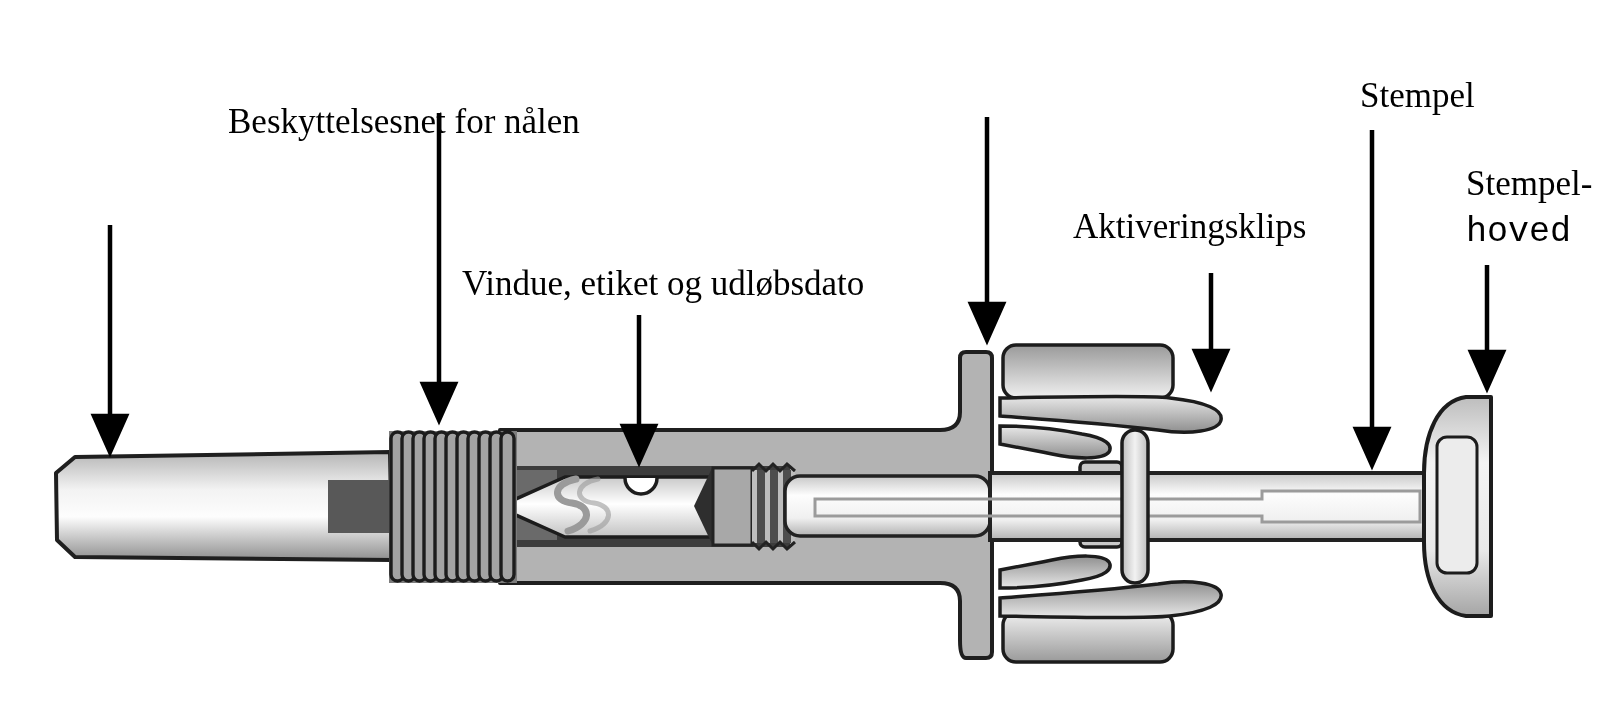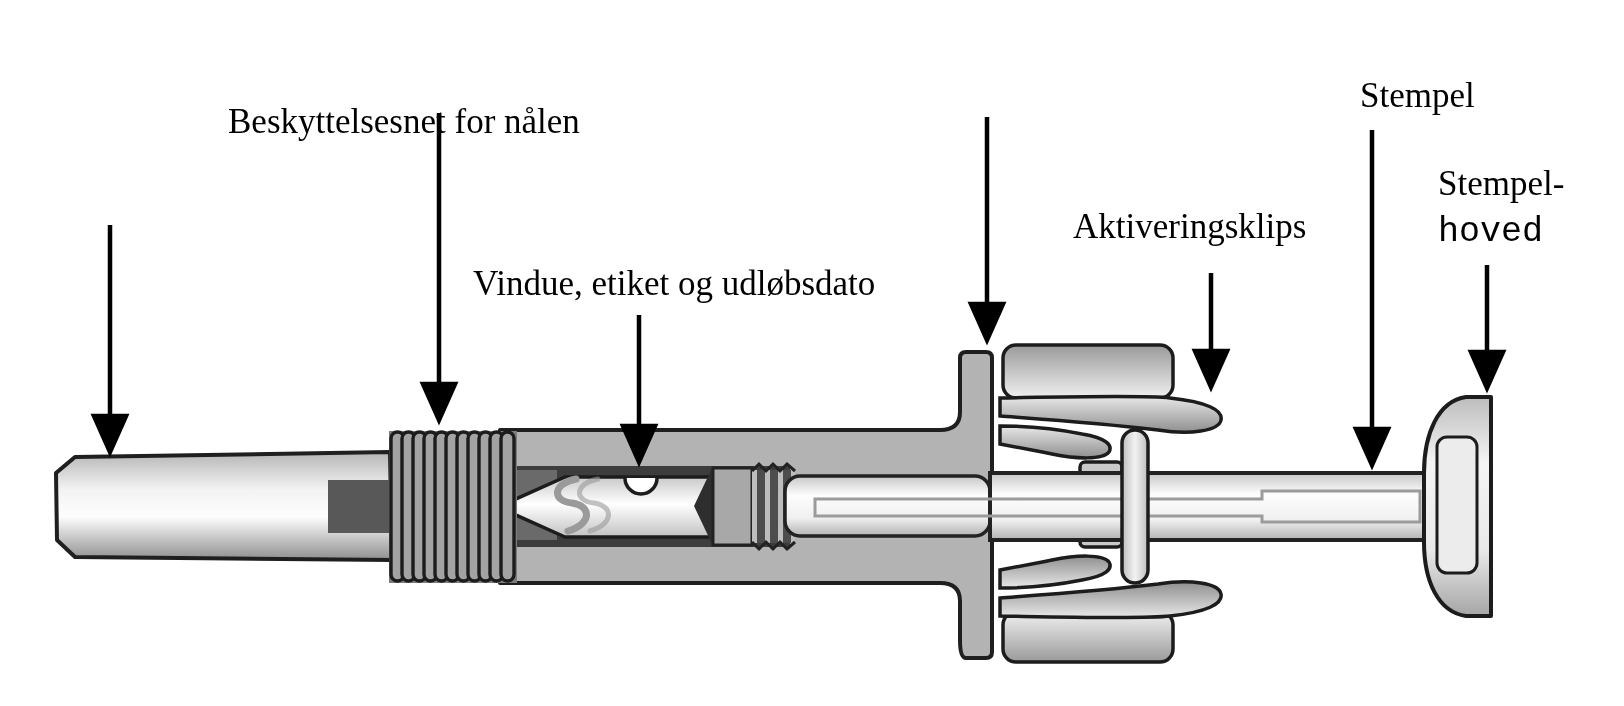--- a/index.html
+++ b/index.html
@@ -1,21 +1,21 @@
 <!DOCTYPE html>
 <html><head>
 <meta charset="utf-8">
 <style>
   html,body{margin:0;padding:0;background:#ffffff;}
   .stage{position:relative;width:1624px;height:706px;background:#ffffff;overflow:hidden;
          font-family:"Liberation Serif","DejaVu Serif",serif;}
   .stage svg{position:absolute;left:0;top:0;}
   .lbl{position:absolute;color:#000;font-size:35px;line-height:40px;white-space:nowrap;
        font-family:"Liberation Serif","DejaVu Serif",serif;}
-  .lbl.two{line-height:48px;}
+  .lbl.two{line-height:48px;margin-left:28px;}
 </style>
 </head>
 <body>
 
 <div class="stage">
 
 <svg width="1624" height="706" viewBox="0 0 1624 706">
   <defs>
     <linearGradient id="gradCap" x1="0" y1="0" x2="0" y2="1">
       <stop offset="0" stop-color="#b5b5b5"></stop>
@@ -163,21 +163,21 @@
           <polygon points="1356,429 1388,429 1372,465"></polygon>
     </g>
     <g>
       <line x1="1487" y1="265" x2="1487" y2="354"></line>
           <polygon points="1471,352 1503,352 1487,388"></polygon>
     </g>
   </g>
 </svg>
 
 <div class="lbl" style="left:228px;top:55px;margin-top:47px;">Beskyttelsesnet for nålen</div>
-<div class="lbl" style="left:473px;top:264px;">Vindue, etiket og udløbsdato</div>
+<div class="lbl" style="left:462px;top:264px;">Vindue, etiket og udløbsdato</div>
 <div class="lbl" style="left:1073px;top:207px;">Aktiveringsklips</div>
 <div class="lbl" style="left:1360px;top:76px;">Stempel</div>
 <div class="lbl two" style="left:1438px;top:160px;">
   <span style="display:block;">Stempel-</span>
   <span style="display:block;font-family:Liberation Mono, monospace;">hoved</span>
 </div>
 
 </div>
 
 </body></html>

